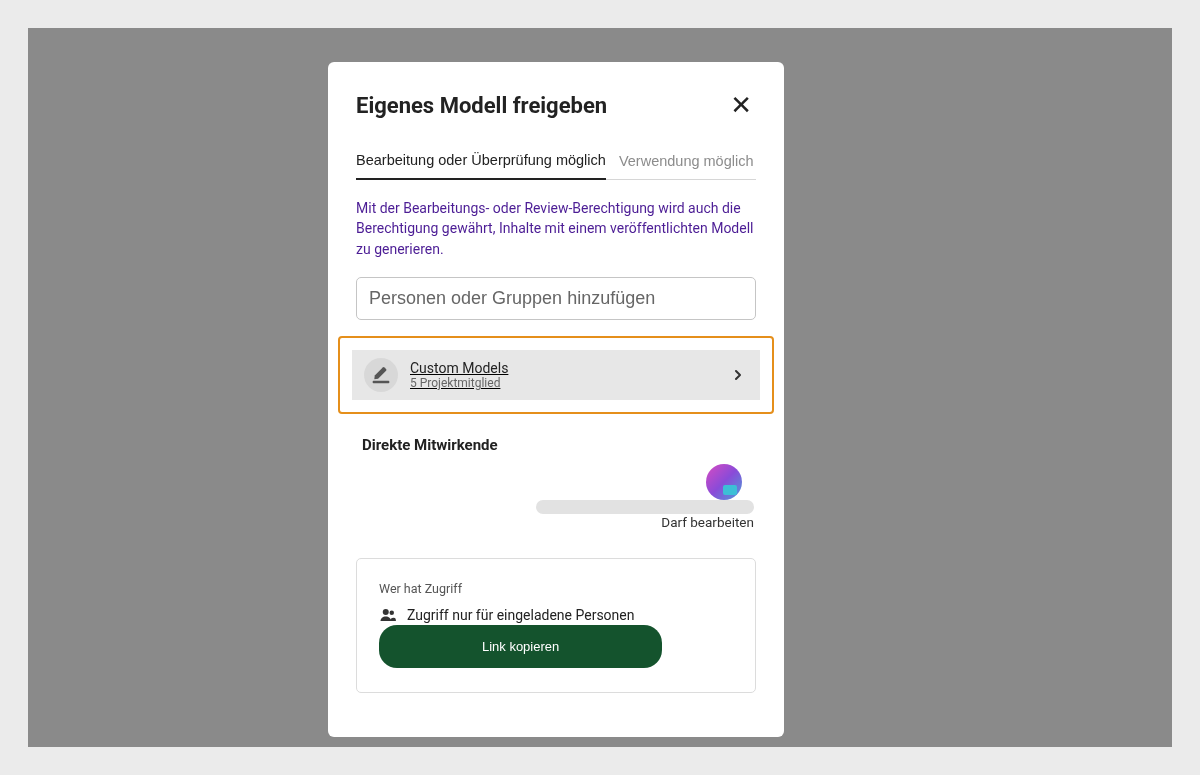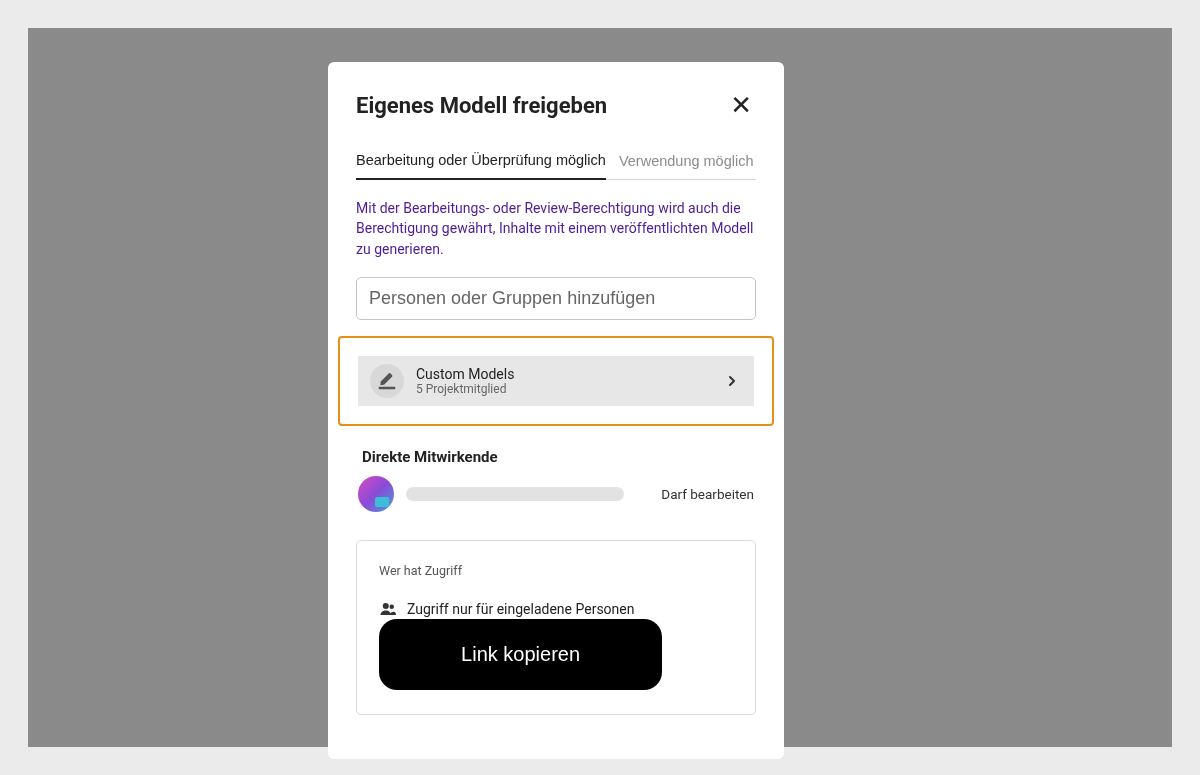--- a/index.html
+++ b/index.html
@@ -81,21 +81,22 @@
       color: #333;
       border: 1px solid #c5c5c5;
       border-radius: 5px;
       margin-bottom: 16px;
     }
     .search-input::placeholder { color: #666; }
     .group-row-wrap {
       margin: 0 -18px 22px -18px;
       border: 2px solid #e58f1b;
       border-radius: 4px;
-      padding: 18px;
+      padding: 12px;
+      text-decoration: underline;
     }
     .group-row {
       background: #e7e7e7;
       display: flex;
       align-items: center;
       padding: 8px 14px 8px 12px;
       cursor: pointer;
     }
     .group-icon-circle {
       width: 34px;
@@ -118,23 +119,24 @@
     }
     .section-h {
       font-size: 15px;
       font-weight: 700;
       color: #222;
       margin-bottom: 10px;
       margin-left: 6px;
     }
     .participant-row {
       display: flex;
-      align-items: center;
+      align-items: flex-end;
       margin-bottom: 28px;
       padding: 0 2px;
+      flex-direction: column;
     }
     .avatar {
       width: 36px;
       height: 36px;
       border-radius: 50%;
       background: linear-gradient(135deg, #d84bc2 0%, #8a4bd8 50%, #4b9fd8 100%);
       position: relative;
       margin-right: 12px;
       overflow: hidden;
     }
@@ -160,40 +162,40 @@
       color: #333;
     }
     .access-box {
       border: 1px solid #dcdcdc;
       border-radius: 5px;
       padding: 22px 22px 24px 22px;
     }
     .access-title {
       font-size: 12.5px;
       color: #555;
-      margin-bottom: 22px;
+      margin-bottom: 10px;
     }
     .access-line {
       display: flex;
       align-items: center;
       margin-bottom: 1px;
     }
     .access-line svg { margin-right: 10px; }
     .access-text {
       font-size: 14px;
       color: #222;
     }
     .copy-btn {
       width: 80%;
-      padding: 24px 0;
-      background: #000000;
+      padding: 14px 0;
+      background: #14532d;
       color: #fff;
       border: none;
       border-radius: 18px;
-      font-size: 20px;
+      font-size: 13px;
       cursor: pointer;
       display: block;
     }
   </style>
 </head>
 <body>
 
 <div class="backdrop"></div>
 
 <div class="dialog">

